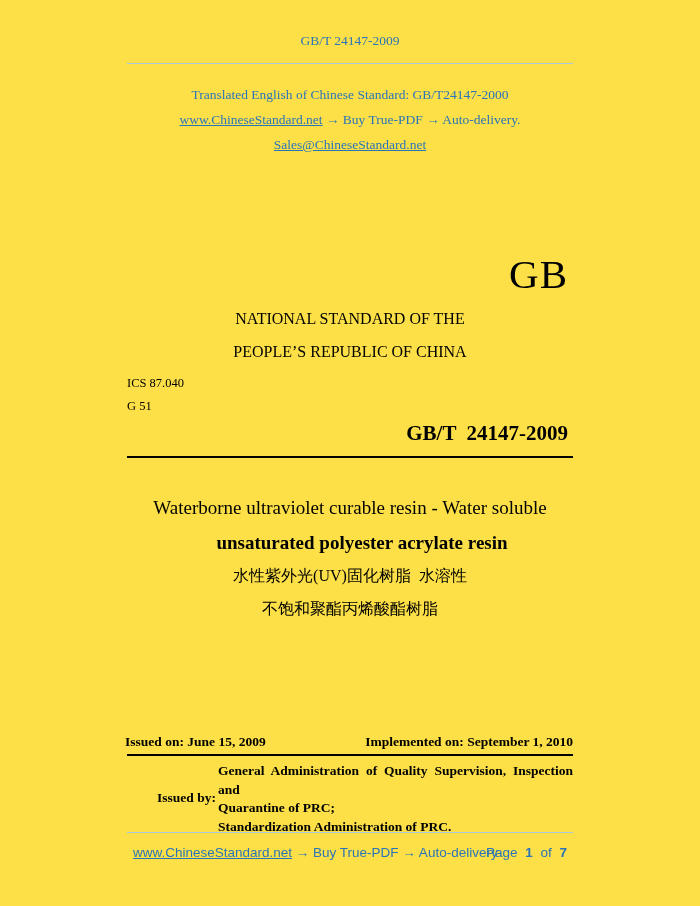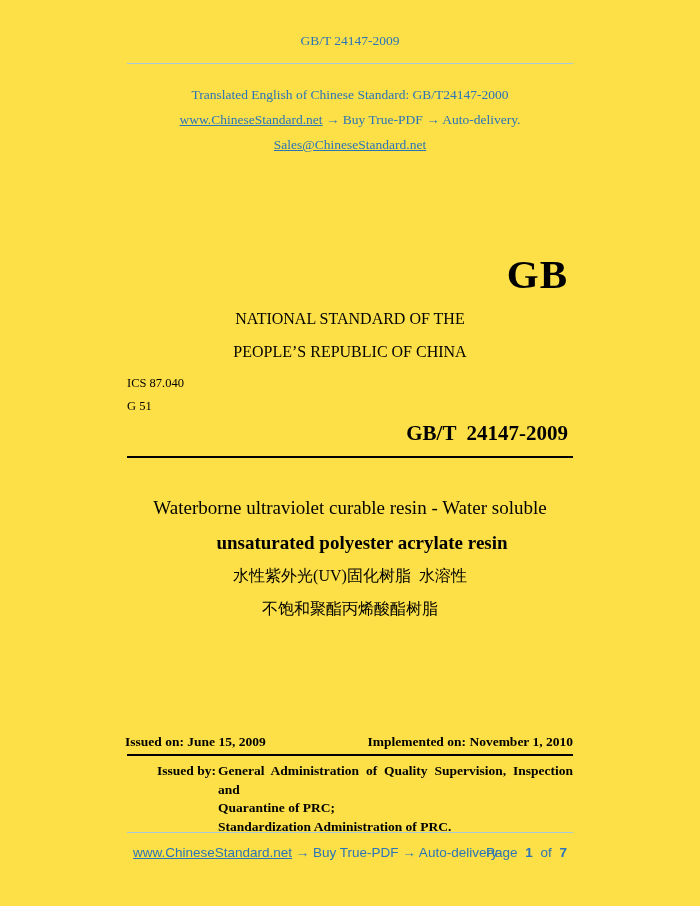--- a/index.html
+++ b/index.html
@@ -23,21 +23,21 @@
   .rule-blue { height: 1px; background: #A9C9DD; }
   .rule-black { height: 2px; background: #000000; }
 
   .header-code { top: 33px; font-size: 13.5px; }
   .header-rule { top: 63px; left: 127px; width: 446px; }
 
   .banner-1 { top: 87px;  font-size: 13.5px; }
   .banner-2 { top: 112px; font-size: 13.5px; }
   .banner-3 { top: 137px; font-size: 13.5px; }
 
-  .gb-logo { top: 250px; right: 132px; font-size: 41px; font-weight: bold; letter-spacing: 1px; }
+  .gb-logo { top: 250px; right: 132px; font-size: 41px; font-weight: normal; letter-spacing: 1px; }
 
   .org-1 { top: 310px; font-size: 16px; }
   .org-2 { top: 343px; font-size: 16px; }
 
   .ics    { top: 376px; left: 127px; font-size: 12.5px; }
   .gclass { top: 399px; left: 127px; font-size: 12.5px; }
 
   .designation { top: 421px; right: 132px; font-size: 21px; font-weight: bold; }
   .designation-rule { top: 456px; left: 127px; width: 446px; }
 
@@ -50,21 +50,21 @@
     top: 734px; left: 125px; width: 448px;
     display: flex; justify-content: space-between;
     font-size: 13.5px; font-weight: bold;
   }
   .dates-rule { top: 754px; left: 127px; width: 446px; }
 
   .issuer-block {
     top: 762px; left: 157px; width: 416px;
     display: flex; font-size: 13.5px; font-weight: bold; line-height: 18.5px;
   }
-  .issuer-label { width: 61px; flex: 0 0 61px; }
+  .issuer-label { width: 61px; flex: 0 0 61px; margin-top: 27px; }
   .issuer-content { flex: 1; }
   .issuer-line1 { text-align: justify; text-align-last: justify; }
 
   .footer-rule { top: 832px; left: 127px; width: 446px; }
   .footer-left { top: 845px; left: 133px; font-size: 13.5px; }
   .footer-right { top: 845px; right: 133px; font-size: 13.5px; }
   .footer-right span { margin-left: 4px; }
   .footer-right span:first-child { margin-left: 0; }
 </style>
 </head>
@@ -90,21 +90,21 @@
   <div class="abs pre designation">GB/T  24147-2009</div>
   <div class="abs rule-black designation-rule"></div>
 
   <div class="abs ctr title-en1">Waterborne ultraviolet curable resin - Water soluble</div>
   <div class="abs ctr title-en2">unsaturated polyester acrylate resin</div>
   <div class="abs ctr pre title-zh1">水性紫外光(UV)固化树脂  水溶性</div>
   <div class="abs ctr title-zh2">不饱和聚酯丙烯酸酯树脂</div>
 
   <div class="abs dates-row">
     <span>Issued on: June 15, 2009</span>
-    <span>Implemented on: November 1, 2010</span>
+    <span>Implemented on: September 1, 2010</span>
   </div>
   <div class="abs rule-black dates-rule"></div>
 
   <div class="abs issuer-block">
     <div class="issuer-label">Issued by:</div>
     <div class="issuer-content">
       <div class="issuer-line1">General Administration of Quality Supervision, Inspection and</div>
       <div>Quarantine of PRC;</div>
       <div>Standardization Administration of PRC.</div>
     </div>

